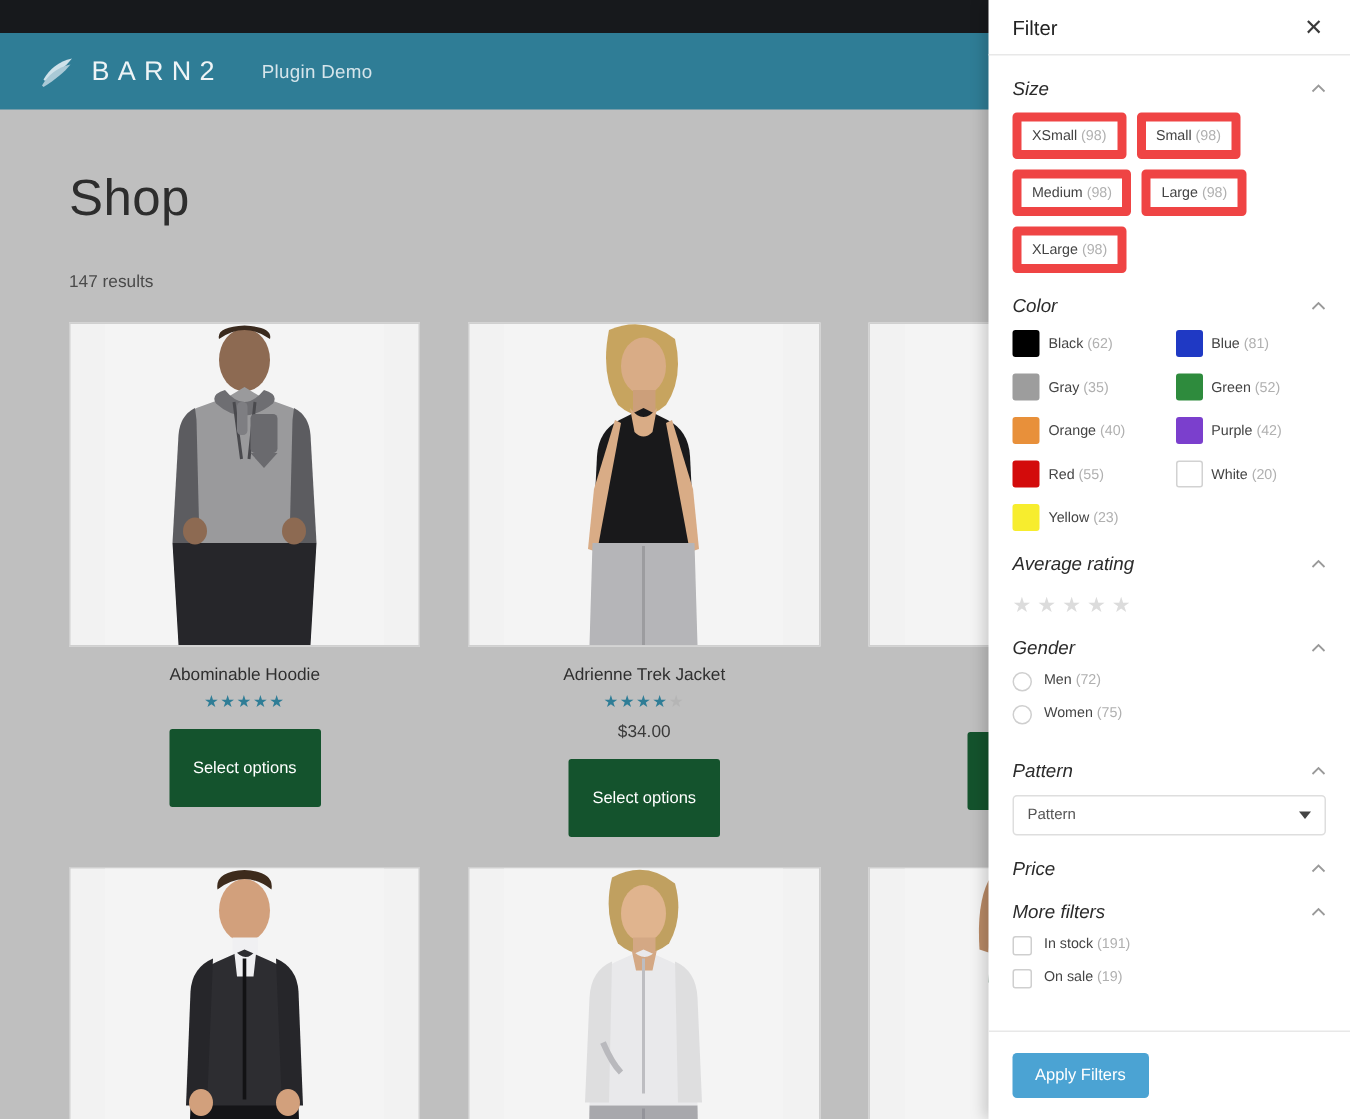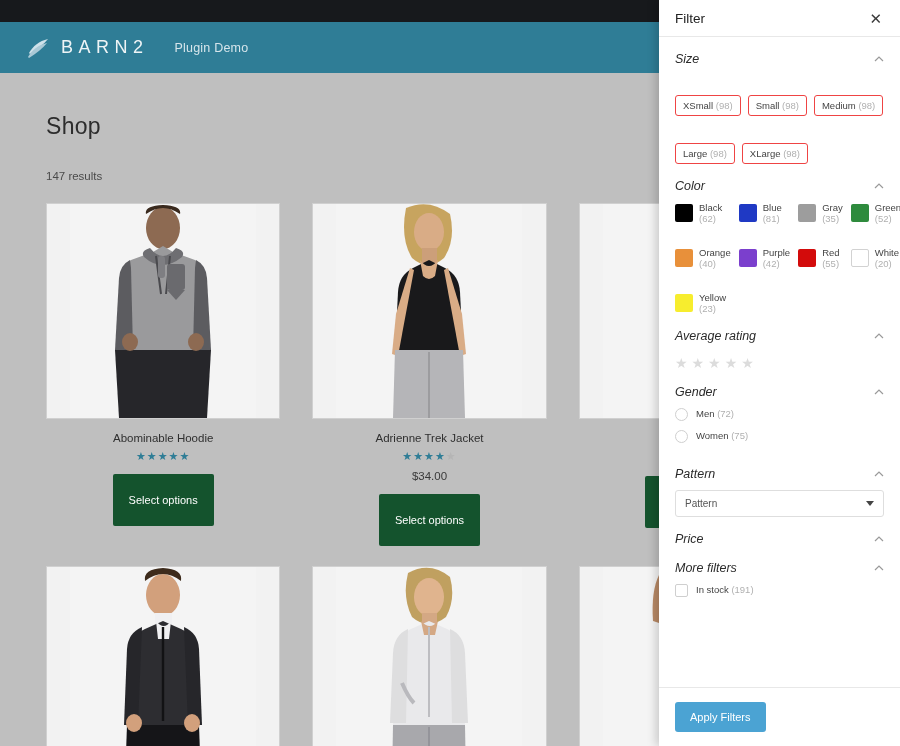--- a/index.html
+++ b/index.html
@@ -34,21 +34,21 @@
     font-family: inherit; cursor: pointer;
   }
   .btn-buy {
     border: none; color: #3b2f05; background: #e2a919;
     border-radius: 20px; font-size: 12.5px; padding: 9px 22px;
     font-family: inherit; cursor: pointer; font-weight: 500;
   }
 
   .shop-wrap { padding: 24px 46px 0 46px; }
   .shop-title {
-    font-size: 23px; color: #2d2d2d; font-weight: 400; letter-spacing: .3px;
+    font-size: 34px; color: #2d2d2d; font-weight: 400; letter-spacing: .3px;
     padding-top: 16px;
   }
   .shop-bar {
     display: flex; align-items: center; margin-top: 23px;
   }
   .results-count { font-size: 11.5px; color: #4a4a4a; }
   .filter-btn {
     margin-left: auto; display: flex; align-items: center; gap: 6px;
     border: 1px solid #a5a5a5; border-radius: 4px; background: transparent;
     padding: 6px 12px; font-size: 11.5px; color: #333;
@@ -101,27 +101,27 @@
     display: flex; align-items: center; cursor: pointer; font-style: italic;
   }
   .sect-title { font-size: 12.5px; color: #2b2b2b; }
   .chev {
     margin-left: auto; width: 10px; height: 6px; display: block;
   }
   .sect-body { padding-top: 9px; }
 
   .chips { display: flex; flex-wrap: wrap; gap: 7px; }
   .chip {
-    border: 1px solid #ef4444; border-radius: 3px; background: #fff;
+    border: 6px solid #ef4444; border-radius: 3px; background: #fff;
     padding: 4px 7px; font-size: 9.5px; color: #444; cursor: pointer;
-    font-family: inherit; white-space: nowrap; margin-top: 20px;
+    font-family: inherit; white-space: nowrap;
   }
   .chip .cnt { color: #b0b0b0; }
 
-  .colors { display: grid; grid-template-columns: 1fr 1fr 1fr 1fr; gap: 23px 8px; }
+  .colors { display: grid; grid-template-columns: 1fr 1fr; gap: 11px 8px; }
   .color-item { display: flex; align-items: center; gap: 6px; cursor: pointer; }
   .swatch { width: 18px; height: 18px; border-radius: 2px; flex: none; }
   .swatch.bordered { border: 1px solid #d2d2d2; }
   .c-label { font-size: 9.5px; color: #444; }
   .c-label .cnt { color: #b0b0b0; }
 
   .rating-stars { font-size: 14px; color: #dcdcdc; letter-spacing: 4px; line-height: 1; padding-top: 4px; cursor: pointer; }
 
   .radio-row, .check-row { display: flex; align-items: flex-start; gap: 8px; margin-bottom: 9px; cursor: pointer; }
   .radio-dot { width: 13px; height: 13px; border: 1px solid #cfcfcf; border-radius: 50%; flex: none; background: #fff; }
@@ -463,20 +463,24 @@
           <span class="sect-title">More filters</span>
           <svg class="chev" viewBox="0 0 10 6">
               <path d="M1 5 L5 1 L9 5" stroke="#9a9a9a" stroke-width="1.2" fill="none"></path>
             </svg>
         </div>
         <div class="sect-body">
           <div class="check-row">
               <span class="check-box"></span>
               <span class="r-label"><span>In stock</span> <span class="cnt">(191)</span></span>
             </div>
+          <div class="check-row">
+              <span class="check-box"></span>
+              <span class="r-label"><span>On sale</span> <span class="cnt">(19)</span></span>
+            </div>
         </div>
       </div>
 
     </div>
 
     <div class="panel-foot">
       <button class="apply-btn">Apply Filters</button>
     </div>
   </div>
 

